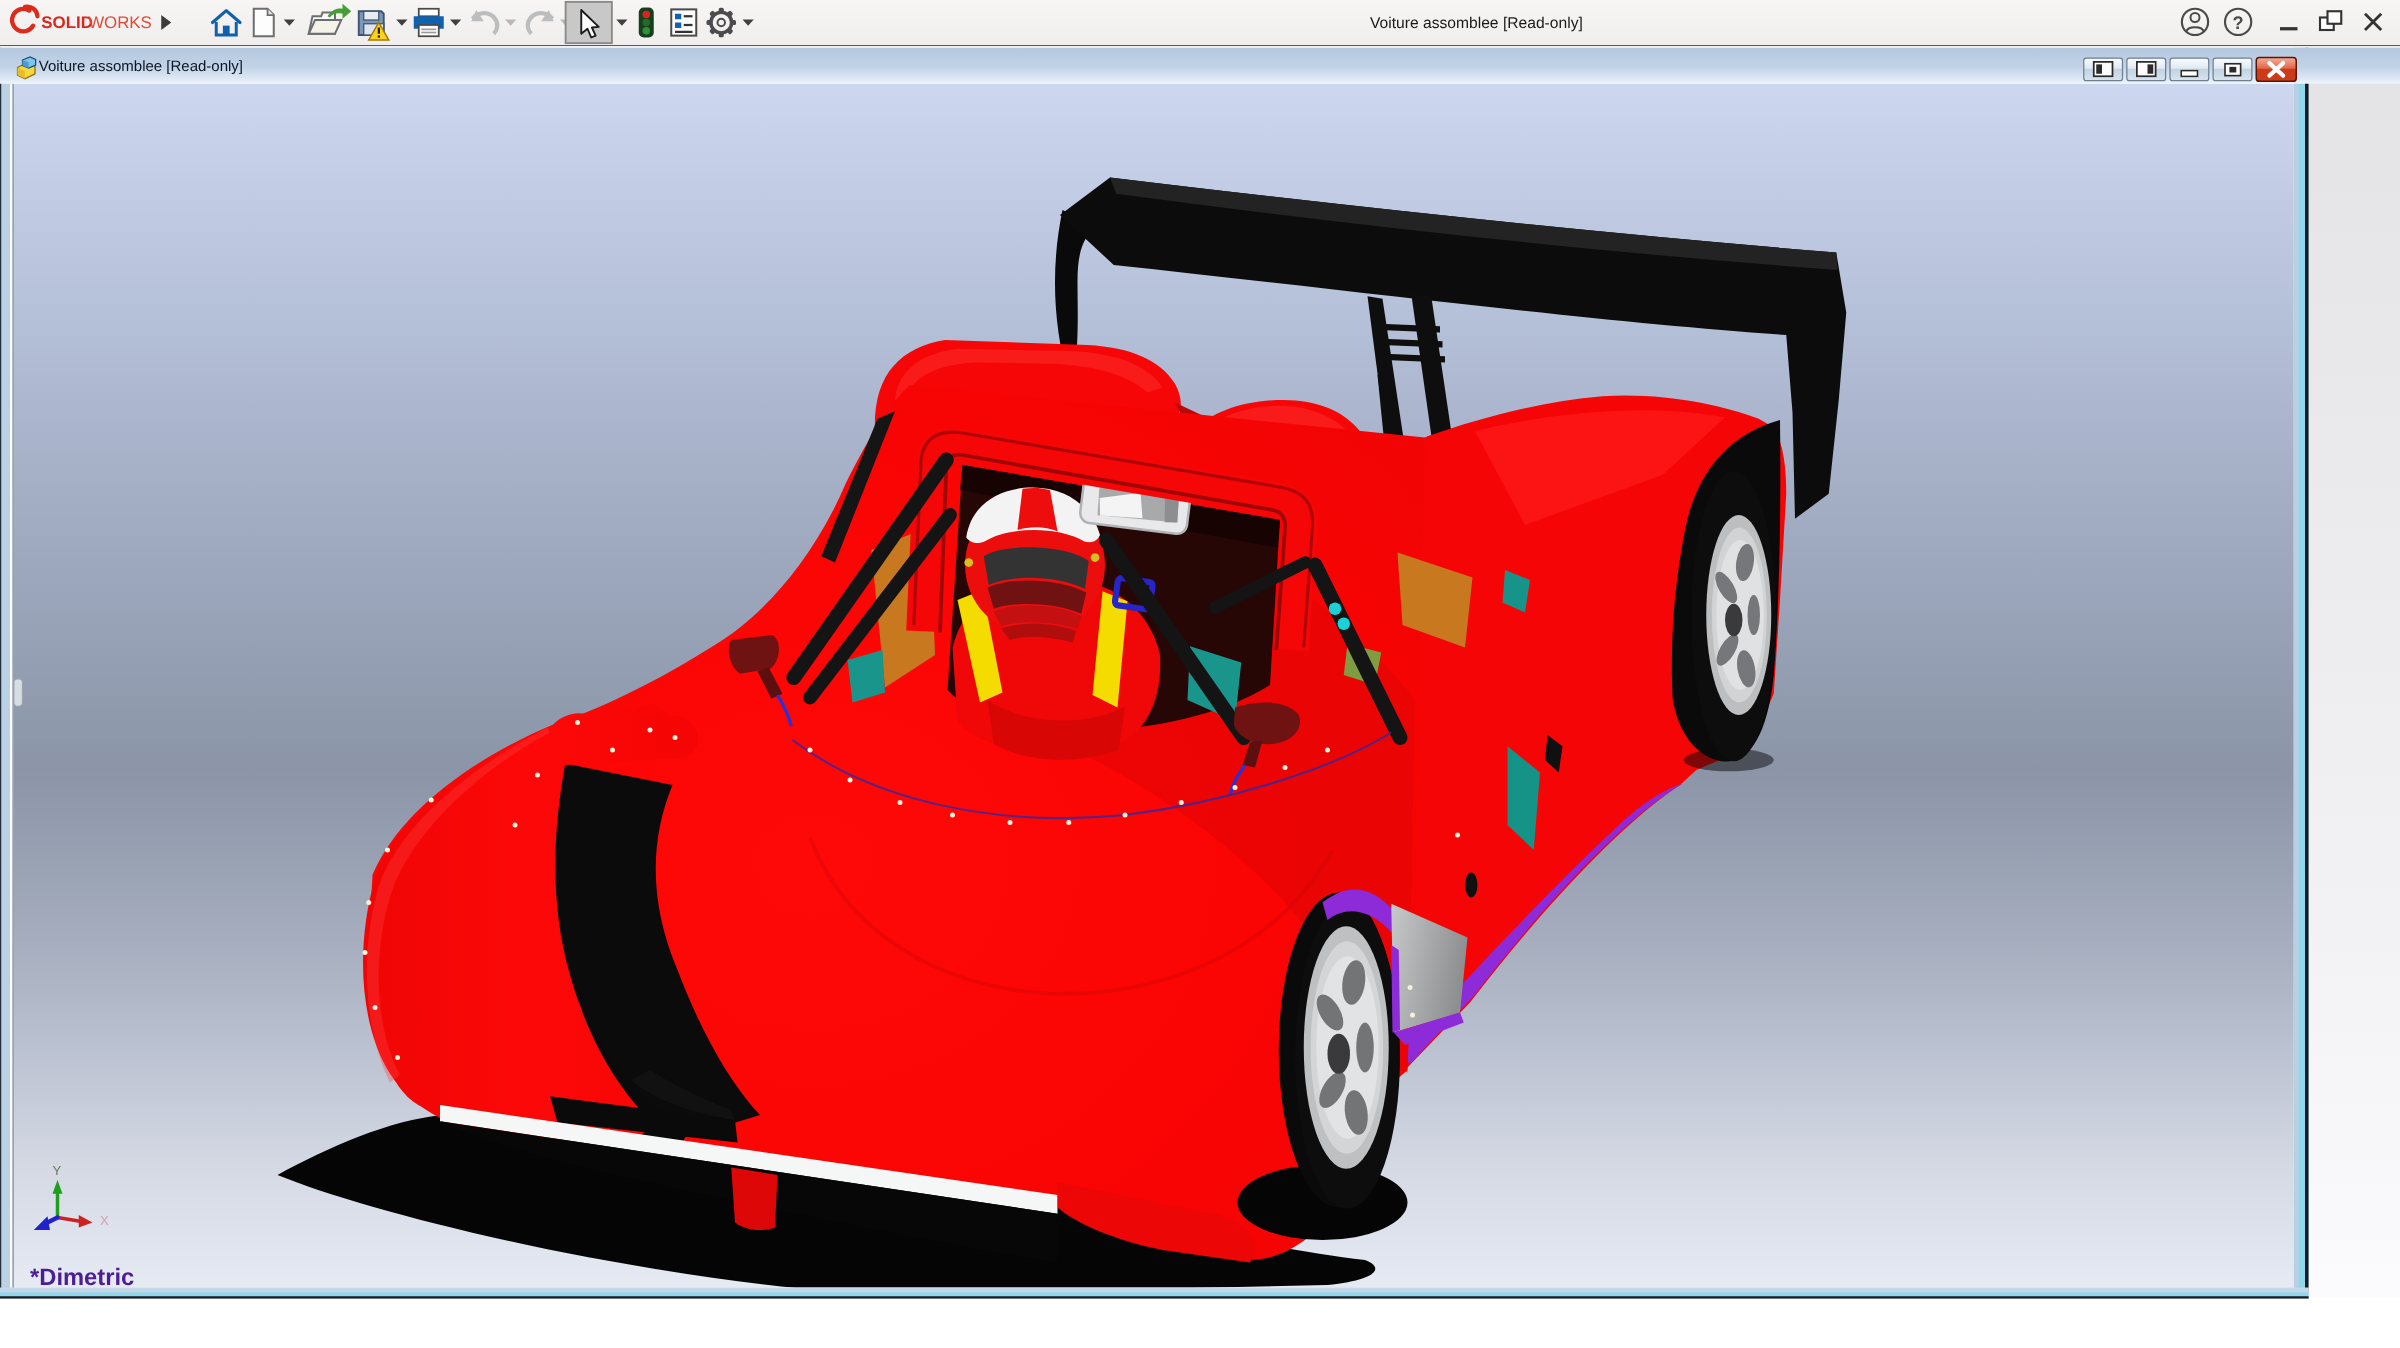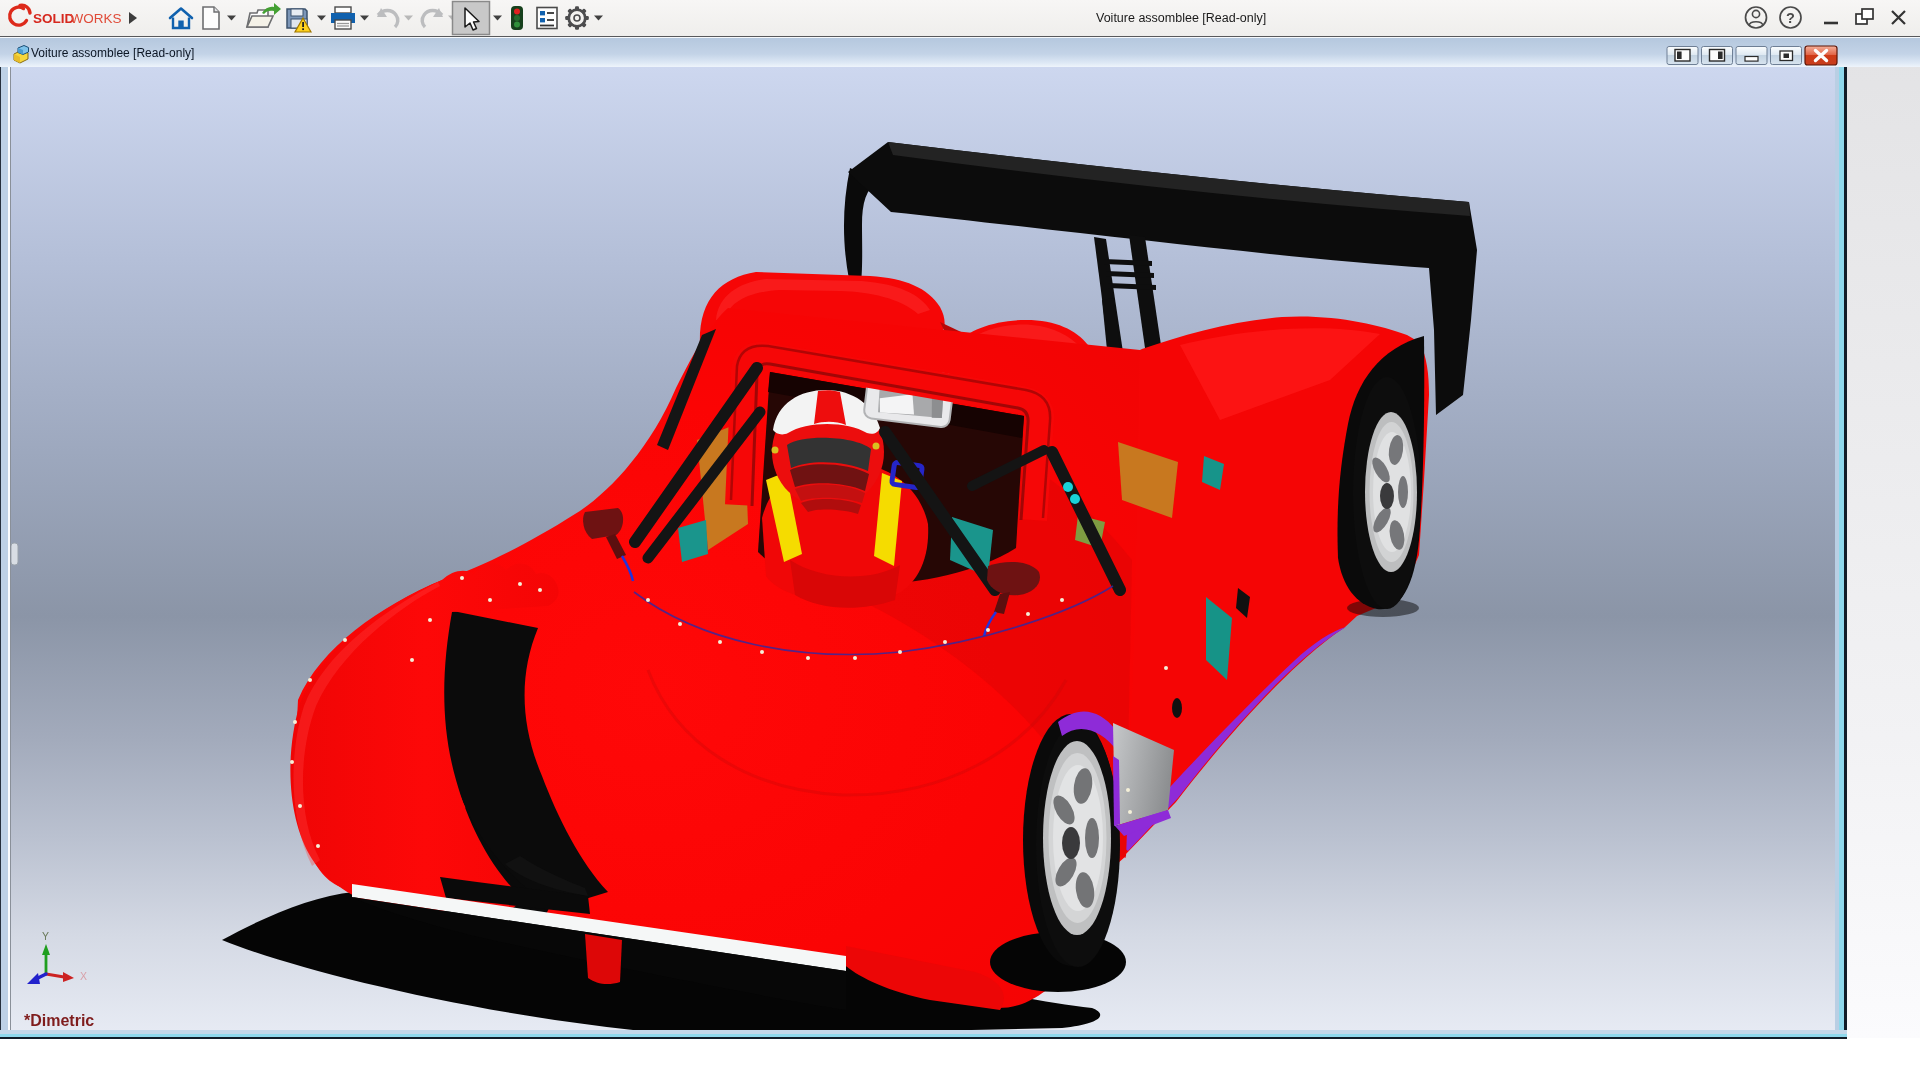--- a/index.html
+++ b/index.html
@@ -19,21 +19,21 @@
   #frameL .d{position:absolute;left:0;top:0;width:1px;height:1000px;background:#25303d;}
   #frameR{position:absolute;left:1835px;top:38px;width:12px;height:1000px;background:#b9cfe4;}
   #frameR .c{position:absolute;left:4px;top:0;width:5px;height:1000px;background:#8fd8ec;}
   #frameR .d{position:absolute;left:9px;top:0;width:3px;height:1000px;background:#111c28;}
   #frameB{position:absolute;left:0;top:1030px;width:1847px;height:9px;background:#c3d7e9;}
   #frameB .c{position:absolute;left:0;top:4px;width:1847px;height:3px;background:#8fd8ec;}
   #frameB .d{position:absolute;left:0;top:7px;width:1847px;height:2px;background:#111c28;}
   #belowwin{position:absolute;left:0;top:1039px;width:1920px;height:39px;background:#ffffff;}
   #apptitle{position:absolute;left:1096px;top:0;height:36px;
     line-height:36px;font-size:12.5px;color:#1a1a1a;}
-  #dimetric{position:absolute;left:24px;top:1012px;font-size:16px;font-weight:bold;color:#7f1d1d;}
+  #dimetric{position:absolute;left:24px;top:1012px;font-size:19px;font-weight:bold;color:#4c1d95;}
   svg{position:absolute;}
 </style>
 </head>
 <body>
 <div id="viewport"></div>
 <svg id="scene" viewBox="0 0 1920 1078" width="1920" height="1078" style="left:0;top:0">
 <defs>
   <clipPath id="vp">
         <rect x="11" y="67" width="1824" height="963"></rect>
       </clipPath>

